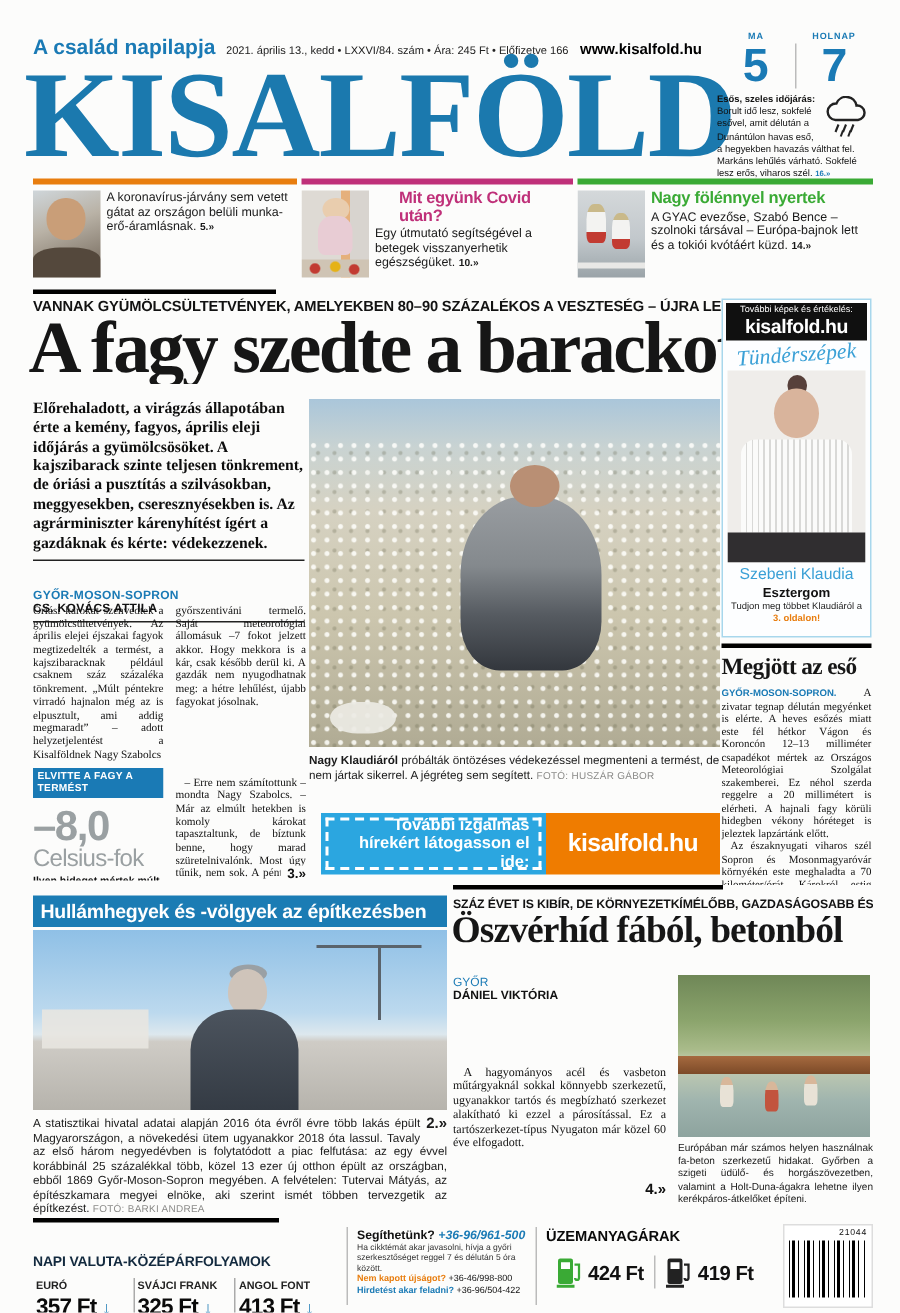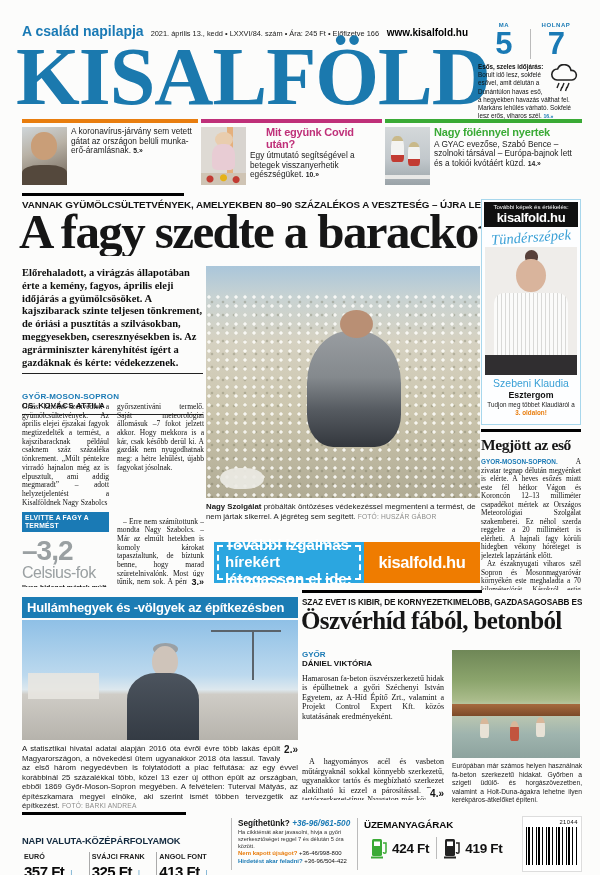--- a/index.html
+++ b/index.html
@@ -79,22 +79,22 @@
   .main-photo .head{position:absolute;left:49%;top:19%;width:12%;height:12%;
       background:#b98f74;border-radius:50%;}
   .main-photo .tub{position:absolute;left:5%;bottom:4%;width:16%;height:9%;
       background:#eceae4;border-radius:50%/60%;opacity:.92;}
   .main-caption{left:206px;top:502px;width:274px;font-size:7.8px;line-height:1.25;color:#1a1a1a;}
   .cap-lead{font-weight:bold;}
 
   .promo{left:214px;top:542px;width:266px;height:41px;display:flex;}
   .promo-left{flex:1;background:#2ba6e0;position:relative;}
   .promo-left .dash{position:absolute;inset:3px;border:2px dashed #fff;display:flex;
-      align-items:center;justify-content:center;text-align:left;color:#fff;font-weight:bold;
-      font-size:15px;line-height:1.12;padding:0 6px;}
+      align-items:center;justify-content:center;text-align:right;color:#fff;font-weight:bold;
+      font-size:11px;line-height:1.12;padding:0 6px;}
   .promo-right{width:116px;background:#ef7c00;display:flex;align-items:center;justify-content:center;
       color:#fff;font-weight:bold;font-size:16.5px;letter-spacing:-.4px;}
 
   
   .ad{left:481px;top:199px;width:100px;height:226px;border:1px solid #a8d7ec;background:#fdfeff;
       box-sizing:border-box;padding:2px;text-align:center;overflow:hidden;}
   .ad-head{background:#101010;color:#fff;padding:2px 1px 3px;}
   .ad-head .s1{font-size:6.1px;line-height:1.1;}
   .ad-head .s2{font-size:13px;font-weight:bold;letter-spacing:-.3px;line-height:1.05;}
   .ad-script{font-family:"Liberation Serif",serif;font-style:italic;color:#3aa0d6;font-size:14.5px;
@@ -136,21 +136,21 @@
   .c-caption{left:22px;top:744px;width:276px;font-size:7.8px;line-height:1.22;color:#1a1a1a;text-align:justify;}
   .c-ref{float:right;font-weight:bold;font-size:10px;margin-left:4px;}
 
   
   .b-rule{left:302px;top:590px;width:180px;height:3px;background:#000;}
   .b-kicker{left:302px;top:598px;width:280px;font-size:8.2px;font-weight:bold;color:#121212;
       white-space:nowrap;overflow:hidden;letter-spacing:-.1px;}
   .b-headline{left:301px;top:607px;width:280px;font-family:"Liberation Serif",serif;font-weight:600;
       font-size:25px;letter-spacing:-.6px;color:#161616;white-space:nowrap;overflow:hidden;}
   .b-byline{left:302px;top:650px;width:142px;}
-  .b-byline .place{font-size:8px;font-weight:bold;color:#1a7ab5;}
+  .b-byline .place{font-size:8px;font-weight:normal;color:#1a7ab5;}
   .b-byline .author{font-size:8px;font-weight:bold;color:#111;}
   .b-body{left:302px;top:674px;width:142px;height:126px;font-family:"Liberation Serif",serif;
       font-size:8px;line-height:1.18;text-align:justify;overflow:hidden;position:relative;}
   .b-body p{margin:0;}
   .b-body p.ind{text-indent:7px;margin-top:36px;}
   .b-ref{position:absolute;right:0;bottom:0;background:#fcfcfb;padding-left:4px;font-weight:bold;
       font-size:10px;font-family:"Liberation Sans",sans-serif;}
   .b-photo{left:452px;top:650px;width:128px;height:108px;overflow:hidden;
       background:linear-gradient(180deg,#6f8757 0,#8ba46c 28%,#a9bb8a 46%,#c6ceb2 54%,#9fb4ae 78%,#8da39e 100%);}
   .b-photo .deck{position:absolute;left:0;right:0;top:50%;height:11%;
@@ -270,41 +270,41 @@
 <div class="abs byline">
   <div class="region">GYŐR-MOSON-SOPRON</div>
   <div class="author">CS. KOVÁCS ATTILA</div>
 </div>
 
 <div class="abs cols">
   <div class="col">
     <p>Óriási károkat szenvedtek a gyümölcsültetvények. Az április elejei éjszakai fagyok megtizedelték a termést, a kajszibaracknak például csaknem száz százaléka tönkrement. „Múlt péntekre virradó hajnalon még az is elpusztult, ami addig megmaradt” – adott helyzetjelentést a Kisalföldnek Nagy Szabolcs</p>
     <div class="infobox">
       <span class="badge">ELVITTE A FAGY A TERMÉST</span>
-      <div class="big-temp">–3,2</div>
+      <div class="big-temp">–8,0</div>
       <div class="big-unit">Celsius-fok</div>
       <div class="info-note">Ilyen hideget mértek múlt pénteken a győrszentiváni gyümölcsösben.</div>
     </div>
   </div>
   <div class="col">
     <p>győrszentiváni termelő. Saját meteorológiai állomásuk –7 fokot jelzett akkor. Hogy mekkora is a kár, csak később derül ki. A gazdák nem nyugodhatnak meg: a hétre lehűlést, újabb fagyokat jósolnak.</p>
     <p class="ind">– Erre nem számítottunk – mondta Nagy Szabolcs. – Már az elmúlt hetekben is komoly károkat tapasztaltunk, de bíztunk benne, hogy marad szüretelnivalónk. Most úgy tűnik, nem sok. A pénteki –7,2 fokot már a meggy, a cseresznye és a szilva sem tudta elviselni. Az almák ugyanígy megsínylették az időjárást.</p>
     <p class="ind">Nagy Szabolcs adatokat is közölt az elmúlt időszakról: március 9-én –8 fokot mértek, 11-én –6,6-et, 19-én –8,2 fokot, 20-án –6,4 volt a legalacsonyabb hőmérséklet, március 23-án pedig –4,7.</p>
     <span class="colref">3.»</span>
   </div>
 </div>
 
 <div class="abs main-photo">
   <span class="speck"></span>
   <span class="man"></span>
   <span class="head"></span>
   <span class="tub"></span>
 </div>
 <div class="abs main-caption">
-  <span class="cap-lead">Nagy Szolgálat</span><span> próbálták öntözéses védekezéssel megmenteni a termést, de nem jártak sikerrel. A jégréteg sem segített. </span><span class="gray-credit">FOTÓ: HUSZÁR GÁBOR</span>
+  <span class="cap-lead">Nagy Klaudiáról</span><span> próbálták öntözéses védekezéssel megmenteni a termést, de nem jártak sikerrel. A jégréteg sem segített. </span><span class="gray-credit">FOTÓ: HUSZÁR GÁBOR</span>
 </div>
 
 <div class="abs promo">
   <div class="promo-left">
     <div class="dash">További izgalmas hírekért látogasson el ide:</div>
   </div>
   <div class="promo-right">kisalfold.hu</div>
 </div>
 
 <div class="abs ad">
@@ -348,21 +348,20 @@
 </div>
 
 <div class="abs b-rule"></div>
 <div class="abs b-kicker">SZÁZ ÉVET IS KIBÍR, DE KÖRNYEZETKÍMÉLŐBB, GAZDASÁGOSABB ÉS ESZTÉTIKUSABB</div>
 <div class="abs b-headline">Öszvérhíd fából, betonból</div>
 <div class="abs b-byline">
   <div class="place">GYŐR</div>
   <div class="author">DÁNIEL VIKTÓRIA</div>
 </div>
 <div class="abs b-body">
-  <p>Hamarosan fa-beton öszvérszerkezetű hidak is épülhetnek a győri Széchenyi István Egyetem, az A-Híd Építő Zrt., valamint a Projekt Control Expert Kft. közös kutatásának eredményeként.</p>
   <p class="ind">A hagyományos acél és vasbeton műtárgyaknál sokkal könnyebb szerkezetű, ugyanakkor tartós és megbízható szerkezet alakítható ki ezzel a párosítással. Ez a tartószerkezet-típus Nyugaton már közel 60 éve elfogadott. </p>
   <span class="b-ref">4.»</span>
 </div>
 <div class="abs b-photo">
   <span class="deck"></span>
   <span class="p1"></span>
   <span class="p2"></span>
   <span class="p3"></span>
 </div>
 <div class="abs b-caption">Európában már számos helyen használnak fa-beton szerkezetű hidakat. Győrben a szigeti üdülő- és horgászövezetben, valamint a Holt-Duna-ágakra lehetne ilyen kerékpáros-átkelőket építeni.</div>

